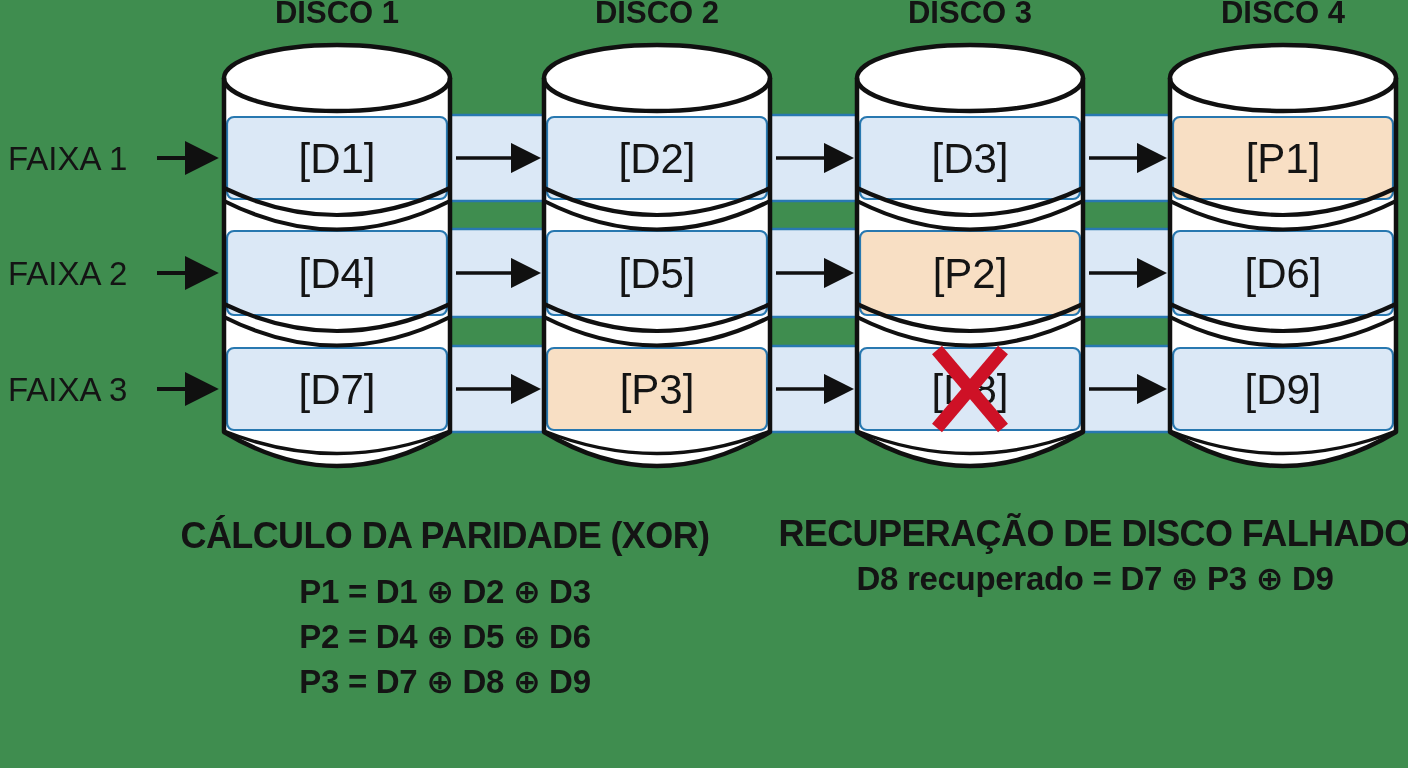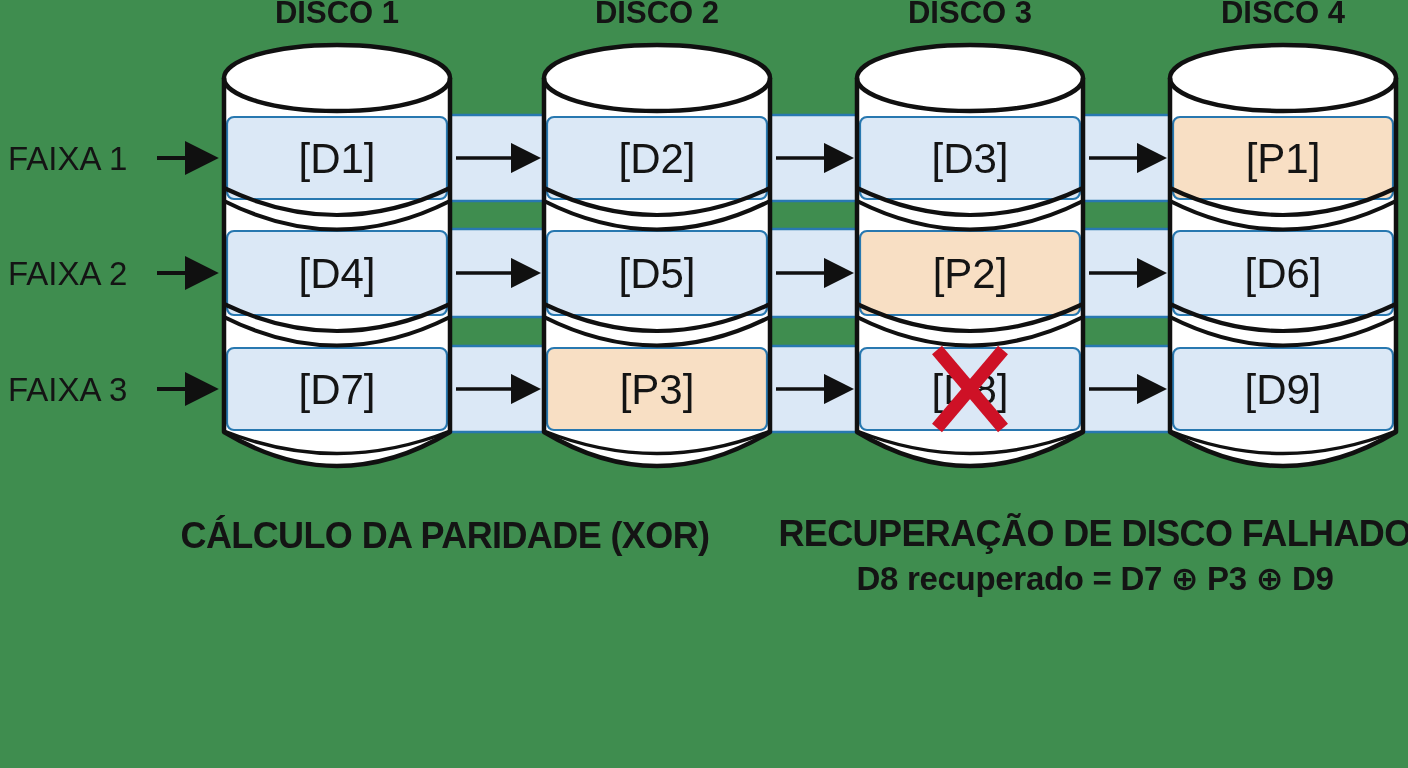--- a/index.html
+++ b/index.html
@@ -136,20 +136,23 @@
       <line x1="776" y1="389" x2="848" y2="389" stroke="#101010" stroke-width="3.6" marker-end="url(#ah)"></line>
       <line x1="1089" y1="158" x2="1161" y2="158" stroke="#101010" stroke-width="3.6" marker-end="url(#ah)"></line>
       <line x1="1089" y1="273" x2="1161" y2="273" stroke="#101010" stroke-width="3.6" marker-end="url(#ah)"></line>
       <line x1="1089" y1="389" x2="1161" y2="389" stroke="#101010" stroke-width="3.6" marker-end="url(#ah)"></line>
       <line x1="937" y1="350" x2="1003" y2="428" stroke="#ce1126" stroke-width="13"></line>
       <line x1="1003" y1="350" x2="937" y2="428" stroke="#ce1126" stroke-width="13"></line>
     </svg>
 
   <div class="panel panel-left">
     <div class="panel-title">CÁLCULO DA PARIDADE (XOR)</div>
+    <div class="panel-line">P1 = D1 ⊕ D2 ⊕ D3</div>
+    <div class="panel-line">P2 = D4 ⊕ D5 ⊕ D6</div>
+    <div class="panel-line">P3 = D7 ⊕ D8 ⊕ D9</div>
   </div>
 
   <div class="panel panel-right">
     <div class="panel-title">RECUPERAÇÃO DE DISCO FALHADO</div>
     <div class="panel-line">D8 recuperado = D7 ⊕ P3 ⊕ D9</div>
   </div>
 
 </div>
 
 </body></html>

